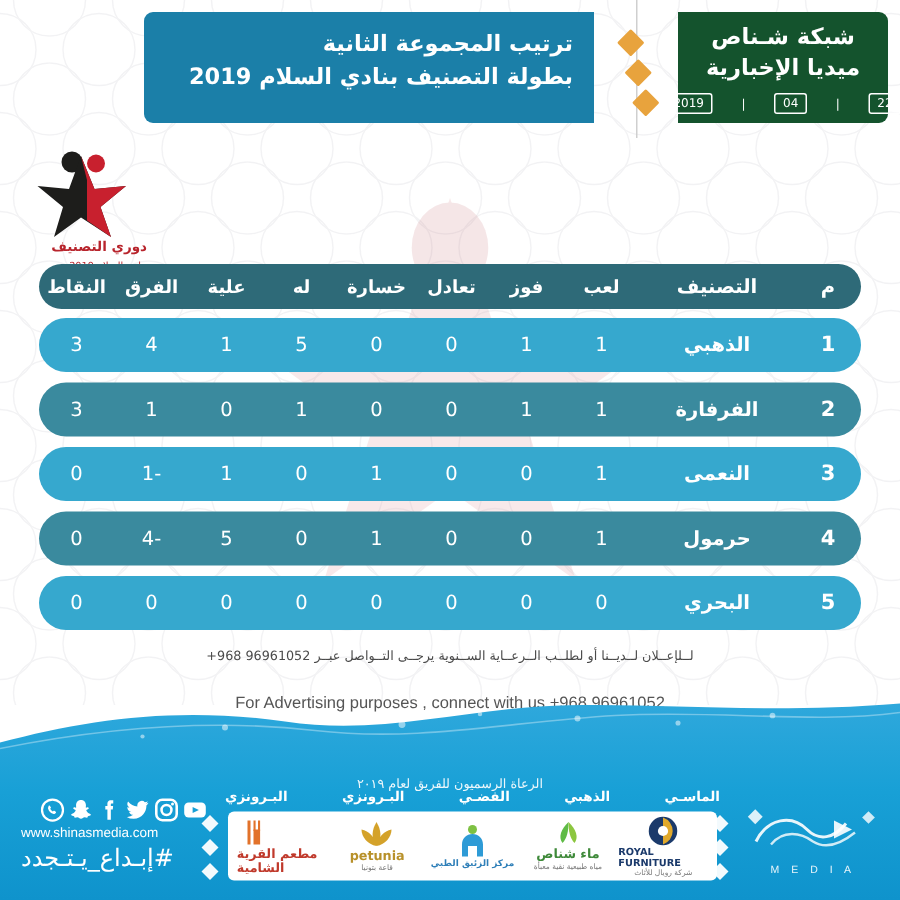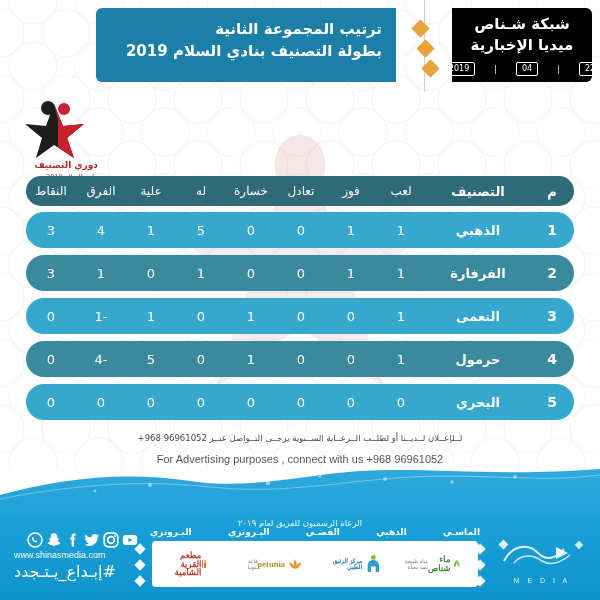--- a/index.html
+++ b/index.html
@@ -28,21 +28,21 @@
   }
   .title-panel .tl{
     position:absolute;right:14px;top:10px;left:12px;
     color:#fff;line-height:1.48;
     font-size:15px;font-weight:bold;direction:rtl;
   }
   .title-panel .tl span{display:block;}
 
   .brand-panel{
     position:absolute;right:8px;top:8px;width:140px;height:74px;
-    background:#000000;border-radius:0 6px 6px 0;
+    background:#14532d;border-radius:0 6px 6px 0;
   }
   .brand-panel .b1,.brand-panel .b2{
     color:#fff;text-align:center;font-weight:bold;direction:rtl;
   }
   .brand-panel .b1{position:absolute;top:7px;left:0;right:0;font-size:15px;letter-spacing:.5px;}
   .brand-panel .b2{position:absolute;top:28px;left:0;right:0;font-size:15px;}
   .date-row{
     position:absolute;bottom:6px;left:0;right:0;
     display:flex;justify-content:center;align-items:center;gap:19px;direction:ltr;
   }
@@ -80,31 +80,31 @@
   }
   .row.header{background:#2e6a78;height:30px;border-radius:15px;margin-bottom:6px;}
   .row.odd{background:#36a8ce;}
   .row.even{background:#3a8a9e;}
 
   .c-rank{width:44px;text-align:center;font-size:14px;font-weight:bold;flex:0 0 44px;}
   .c-team{width:104px;text-align:center;font-size:13px;font-weight:bold;flex:0 0 104px;}
   .c-num{flex:1 1 0;text-align:center;font-size:13px;}
   .row.header .c-rank{font-size:13px;font-weight:bold;}
   .row.header .c-team{font-size:13px;font-weight:bold;}
-  .row.header .c-num{font-size:12px;font-weight:normal;}
+  .row.header .c-num{font-size:12px;font-weight:bold;}
 
   
   .advert{
     position:absolute;left:0;right:0;top:432px;text-align:center;
   }
   .advert .ar{
     color:#4a4a4a;font-size:8.5px;direction:rtl;letter-spacing:.2px;line-height:1.5;
   }
   .advert .en{
-    color:#555;font-size:11px;direction:ltr;margin-top:8px;
+    color:#555;font-size:11px;direction:ltr;margin-top:18px;
     font-family:"Liberation Sans",sans-serif;
   }
 
   
   .wave{
     position:absolute;left:0;bottom:0;width:600px;height:135px;overflow:hidden;
   }
   .wave-fill{position:absolute;left:0;top:0;width:600px;height:135px;}
 
   .sponsor-title{
@@ -117,22 +117,22 @@
   }
   .tier{color:#ffffff;font-size:9px;font-weight:bold;}
 
   .sponsor-bar{
     position:absolute;left:152px;top:541px;width:326px;height:46px;
     background:#ffffff;border-radius:4px;
     display:flex;flex-direction:row-reverse;align-items:center;
     justify-content:space-around;padding:0 4px;box-sizing:border-box;
   }
   .sp{
-    display:flex;align-items:center;justify-content:center;
-    width:60px;height:42px;text-align:right;line-height:1.05;font-family:Liberation Serif, serif;
+    display:flex;flex-direction:column;align-items:center;justify-content:center;
+    width:60px;height:42px;text-align:left;line-height:1.05;
   }
   .sp .n1{font-size:8.5px;font-weight:bold;direction:rtl;}
   .sp .n2{font-size:5px;direction:rtl;color:#777;margin-top:1px;}
 
   
   .dia-col{position:absolute;top:543px;width:12px;height:44px;}
   .dia-col .d{
     position:absolute;width:8px;height:8px;background:#ffffff;
     transform:rotate(45deg);opacity:.95;
   }
@@ -389,20 +389,29 @@
 
     <div class="sp">
       <svg width="26" height="20" viewBox="0 0 26 20">
         <path d="M13 2 C8 7 6 12 9 16 C12 13 13 8 13 2Z" fill="#5fbb46"></path>
         <path d="M13 2 C18 7 20 12 17 16 C14 13 13 8 13 2Z" fill="#8cc63f"></path>
       </svg>
       <div class="n1" style="color:#3f8a3a;">ماء شناص</div>
       <div class="n2">مياه طبيعية نقية معبأة</div>
     </div>
 
+    <div class="sp">
+      <svg width="26" height="22" viewBox="0 0 26 22">
+        <circle cx="13" cy="11" r="9.5" fill="#1b3a6b"></circle>
+        <path d="M13 2 A9.5 9.5 0 0 1 13 20 Z" fill="#e0a92c"></path>
+        <circle cx="13" cy="11" r="3.4" fill="#ffffff"></circle>
+      </svg>
+      <div class="n1" style="color:#1b3a6b;font-size:6.5px;direction:ltr;">ROYAL FURNITURE</div>
+      <div class="n2">شركة رويال للأثاث</div>
+    </div>
   </div>
 
   <div class="social">
     <div class="icons">
       <div class="ic">
         <svg width="16" height="16" viewBox="0 0 16 16">
             <rect x="0.8" y="3" width="14.4" height="10" rx="3" fill="#fff"></rect>
             <path d="M6.4 6 L10.6 8 L6.4 10 Z" fill="#18a0d6"></path>
           </svg>
       </div>

